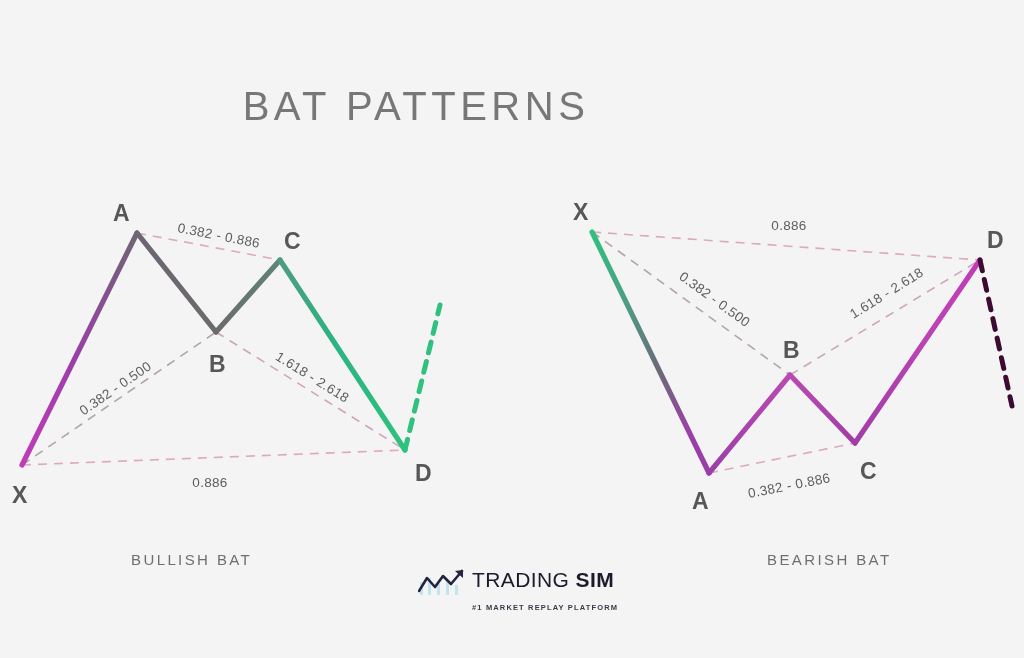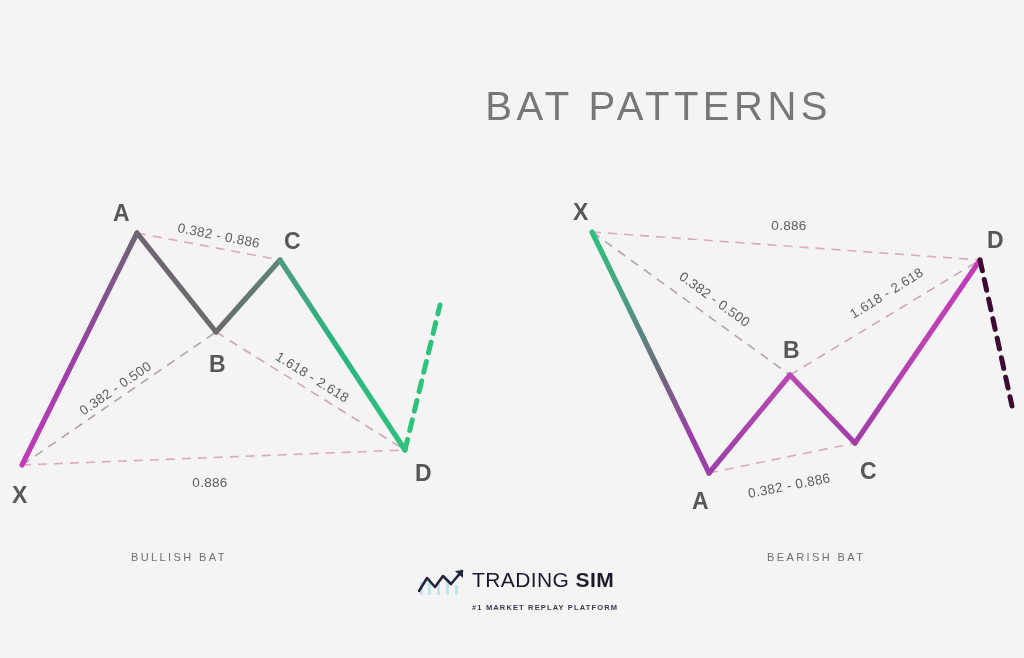--- a/index.html
+++ b/index.html
@@ -18,35 +18,35 @@
     position: relative;
     width: 1024px;
     height: 658px;
     background: #f4f4f4;
   }
   .page-title {
     position: absolute;
     top: 84px;
     left: 0;
     width: 832px;
-    text-align: right;
+    text-align: center;
     font-size: 40px;
     font-weight: 400;
     letter-spacing: 4.5px;
     color: #777777;
     font-family: "Liberation Sans", sans-serif;
   }
   .chart-svg {
     position: absolute;
     top: 0;
     left: 0;
   }
   .caption {
     position: absolute;
-    font-size: 11px;
+    font-size: 15px;
     letter-spacing: 2.4px;
     color: #6f6f6f;
     white-space: nowrap;
     font-family: "Liberation Sans", sans-serif;
   }
   .caption-bullish { top: 551px; left: 131px; }
   .caption-bearish { top: 551px; left: 727px; margin-left: 40px; }
 
   
   .logo-wrap {

